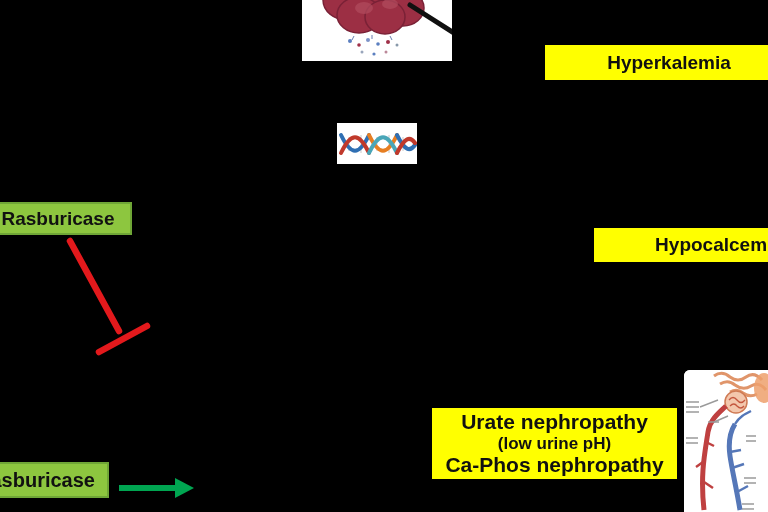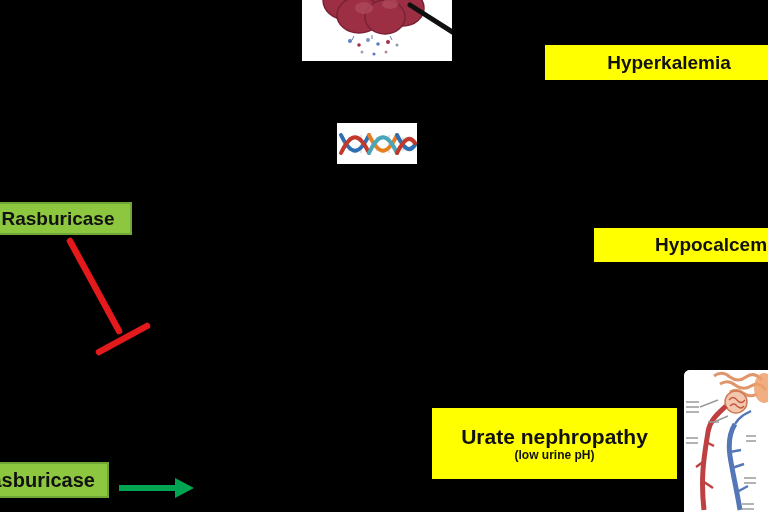--- a/index.html
+++ b/index.html
@@ -14,21 +14,21 @@
   .green{background:var(--green-box-bg,#8dc63f);border:2px solid var(--green-box-border,#6fa636);box-sizing:border-box;}
   .imgbox{position:absolute;background:#fff;overflow:hidden;}
   #hyperkalemia-box{left:545px;top:45px;width:248px;height:35px;font-size:19px;}
   #hypocalcemia-box{left:594px;top:228px;width:250px;height:34px;font-size:19px;}
   #allopurinol-box{left:-16px;top:202px;width:148px;height:33px;font-size:19px;}
   #rasburicase-box{left:-38px;top:462px;width:147px;height:36px;font-size:20px;}
   #nephropathy-box{left:432px;top:408px;width:245px;height:71px;background:var(--yellow-box-bg,#ffff00);
     position:absolute;text-align:center;color:var(--box-text,#111);font-weight:bold;
     display:flex;flex-direction:column;justify-content:center;line-height:1.12;}
   #nephropathy-box .big{font-size:21px;}
-  #nephropathy-box .small{font-size:12px;}
+  #nephropathy-box .small{font-size:17px;}
   #cells-image{left:302px;top:0;width:150px;height:61px;}
   #dna-image{left:337px;top:123px;width:80px;height:41px;}
   #kidney-image{left:684px;top:370px;width:84px;height:142px;border-radius:6px 0 0 0;}
   #arrow-layer{position:absolute;left:0;top:0;width:768px;height:512px;pointer-events:none;}
   svg{display:block;}
 </style>
 </head>
 <body>
 
 <div id="stage">
@@ -94,20 +94,21 @@
   <div class="box green" id="allopurinol-box">
     <span>Rasburicase</span>
   </div>
   <div class="box green" id="rasburicase-box">
     <span>Rasburicase</span>
   </div>
 
   <div id="nephropathy-box">
     <div class="big">Urate nephropathy</div>
     <div class="small">(low urine pH)</div>
+    <div class="big">Ca-Phos nephropathy</div>
   </div>
 
   <div class="imgbox" id="kidney-image">
     <svg width="84" height="142" viewBox="0 0 84 142">
       <rect x="0" y="0" width="84" height="142" fill="#ffffff"></rect>
       <g fill="none" stroke="#e0956a" stroke-width="3">
         <path d="M30,6 q8,-6 16,1 q8,6 16,0 q8,-6 16,3"></path>
         <path d="M36,14 q8,-5 15,1 q8,6 16,1 q8,-5 15,4"></path>
         <path d="M46,22 q7,-4 13,1 q7,5 14,1"></path>
       </g>

